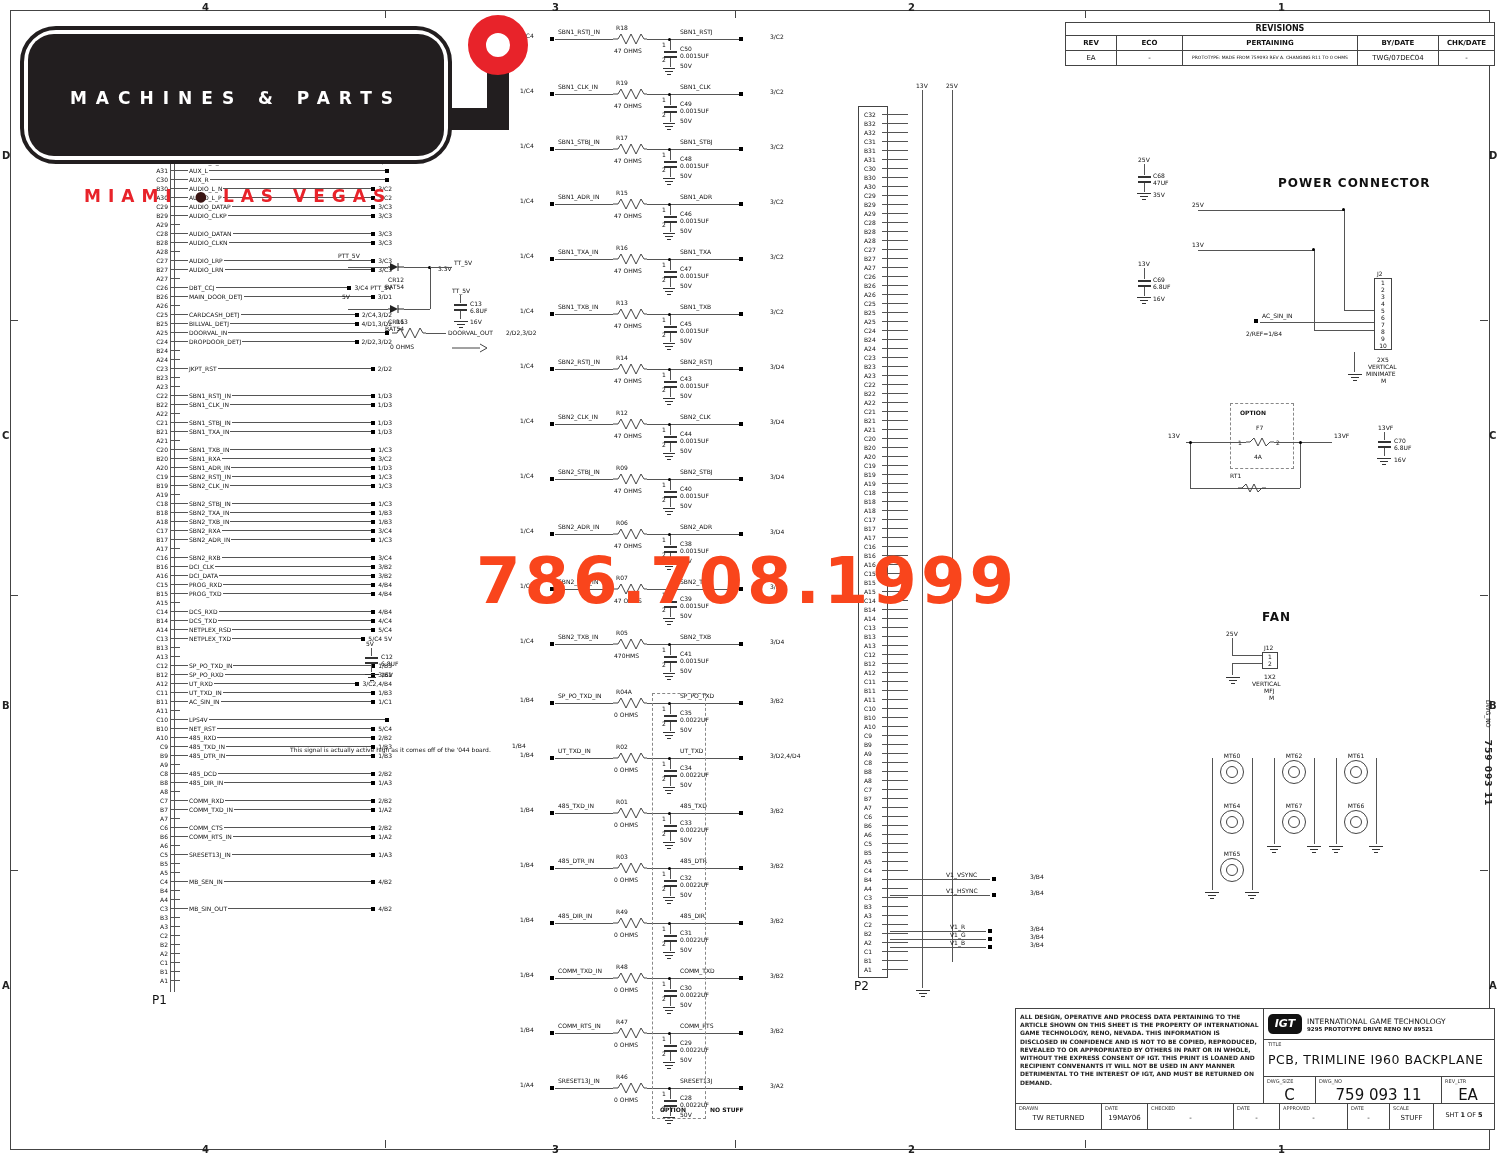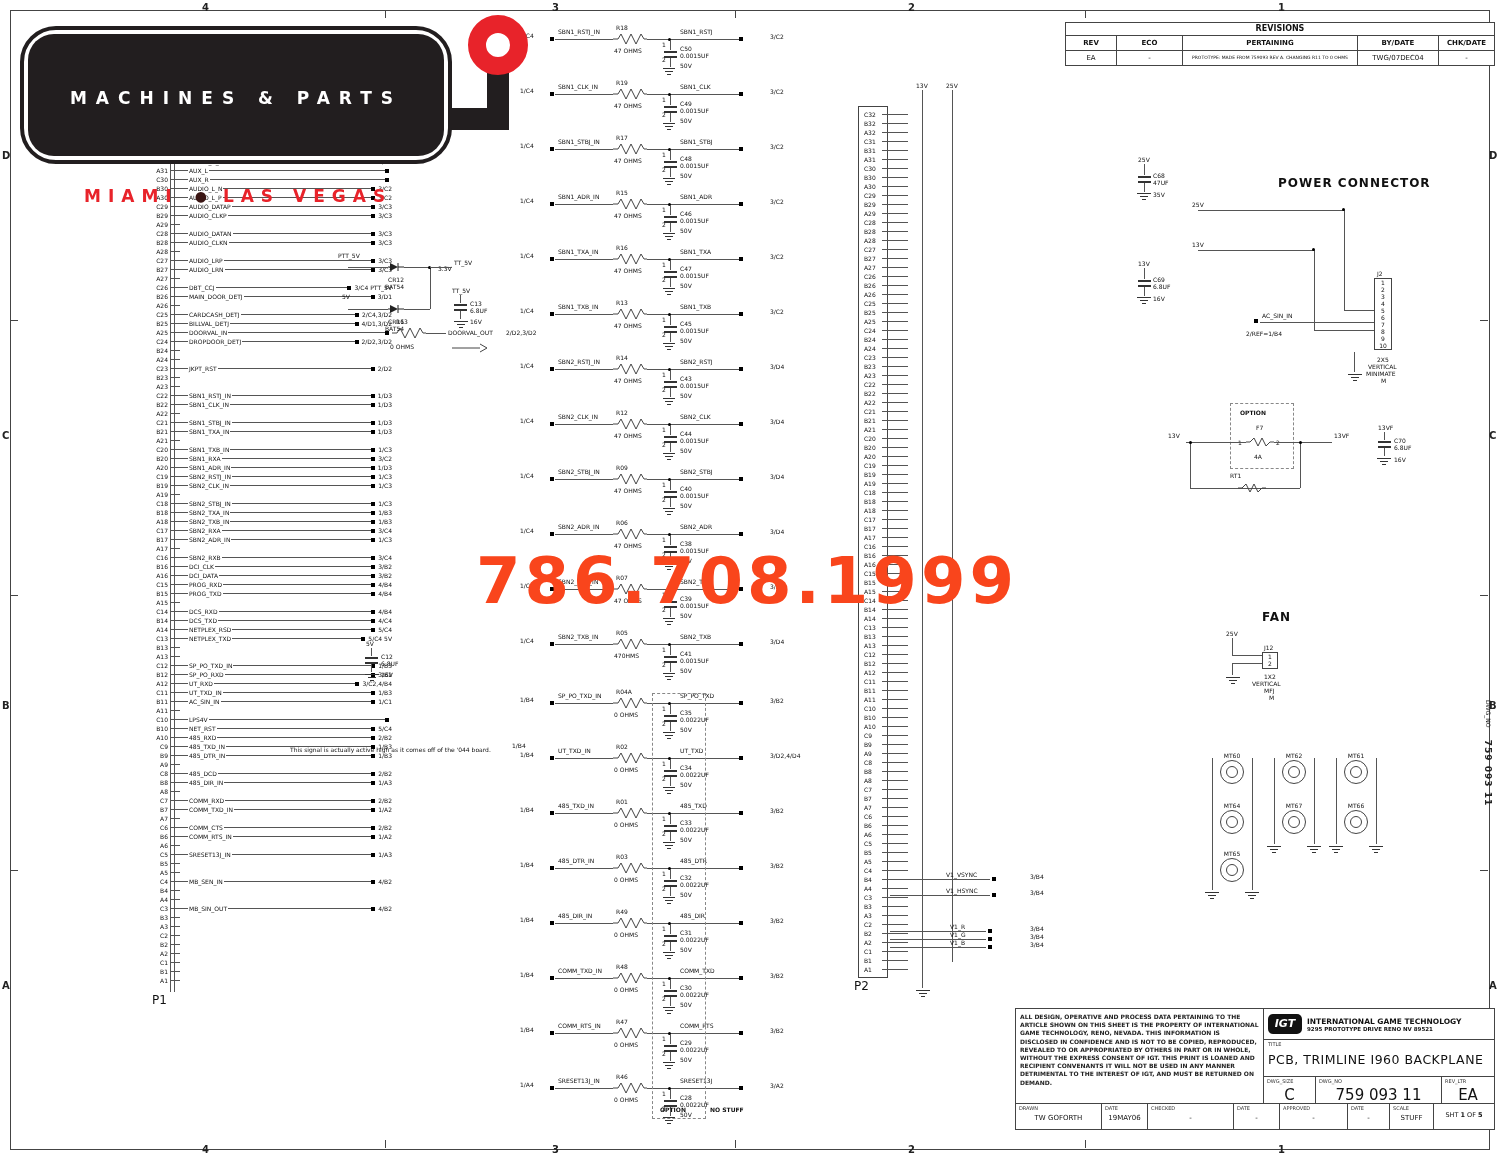--- a/index.html
+++ b/index.html
@@ -109,21 +109,21 @@
   
   .tb{position:absolute;left:1015px;top:1008px;width:480px;height:122px;border:1.5px solid #444;
       box-sizing:border-box;background:#fff;z-index:2}
   .tb-top{display:flex;height:94px;border-bottom:1px solid #444}
   .tb-legal{width:248px;border-right:1px solid #444;font-size:6px;line-height:8.2px;padding:4px;
             box-sizing:border-box;font-weight:bold;color:#222}
   .tb-right{flex:1;display:flex;flex-direction:column}
   .tb-co{display:flex;align-items:center;gap:5px;height:30px;border-bottom:1px solid #444;padding:0 4px}
   .igt{width:34px;height:20px;background:#111;border-radius:5px;color:#fff;font-weight:bold;
        font-style:italic;text-align:center;line-height:20px;font-size:11px;flex:none}
-  .co1{font-size:7.5px;font-weight:bold;line-height:9px}
+  .co1{font-size:7.5px;font-weight:normal;line-height:9px}
   .co2{font-size:5.5px;font-weight:bold}
   .tb-title{height:37px;border-bottom:1px solid #444;padding:1px 4px;box-sizing:border-box}
   .tb-lab{font-size:5px;color:#333}
   .tb-titletext{font-size:12.5px;margin-top:5px;letter-spacing:.5px}
   .tb-dwg{display:flex;height:26px}
   .tb-dc{border-right:1px solid #444;padding:1px 3px;box-sizing:border-box;position:relative}
   .tb-dc:last-child{border-right:0}
   .dsz{width:52px}.dno{flex:1}.drv{width:52px}
   .tb-big{font-size:15px;text-align:center;margin-top:2px}
   .tb-bot{display:flex;height:26px}
@@ -2807,21 +2807,21 @@
           <div class="tb-dc drv">
             <div class="tb-lab">REV_LTR</div>
             <div class="tb-big">EA</div>
           </div>
         </div>
       </div>
     </div>
     <div class="tb-bot">
       <div class="tb-bc bw1">
         <div class="tb-lab">DRAWN</div>
-        <div class="tb-val">TW GOFORTH</div>
+        <div class="tb-val">TW RETURNED</div>
       </div>
       <div class="tb-bc bw2">
         <div class="tb-lab">DATE</div>
         <div class="tb-val">19MAY06</div>
       </div>
       <div class="tb-bc bw3">
         <div class="tb-lab">CHECKED</div>
         <div class="tb-val">-</div>
       </div>
       <div class="tb-bc bw4">

